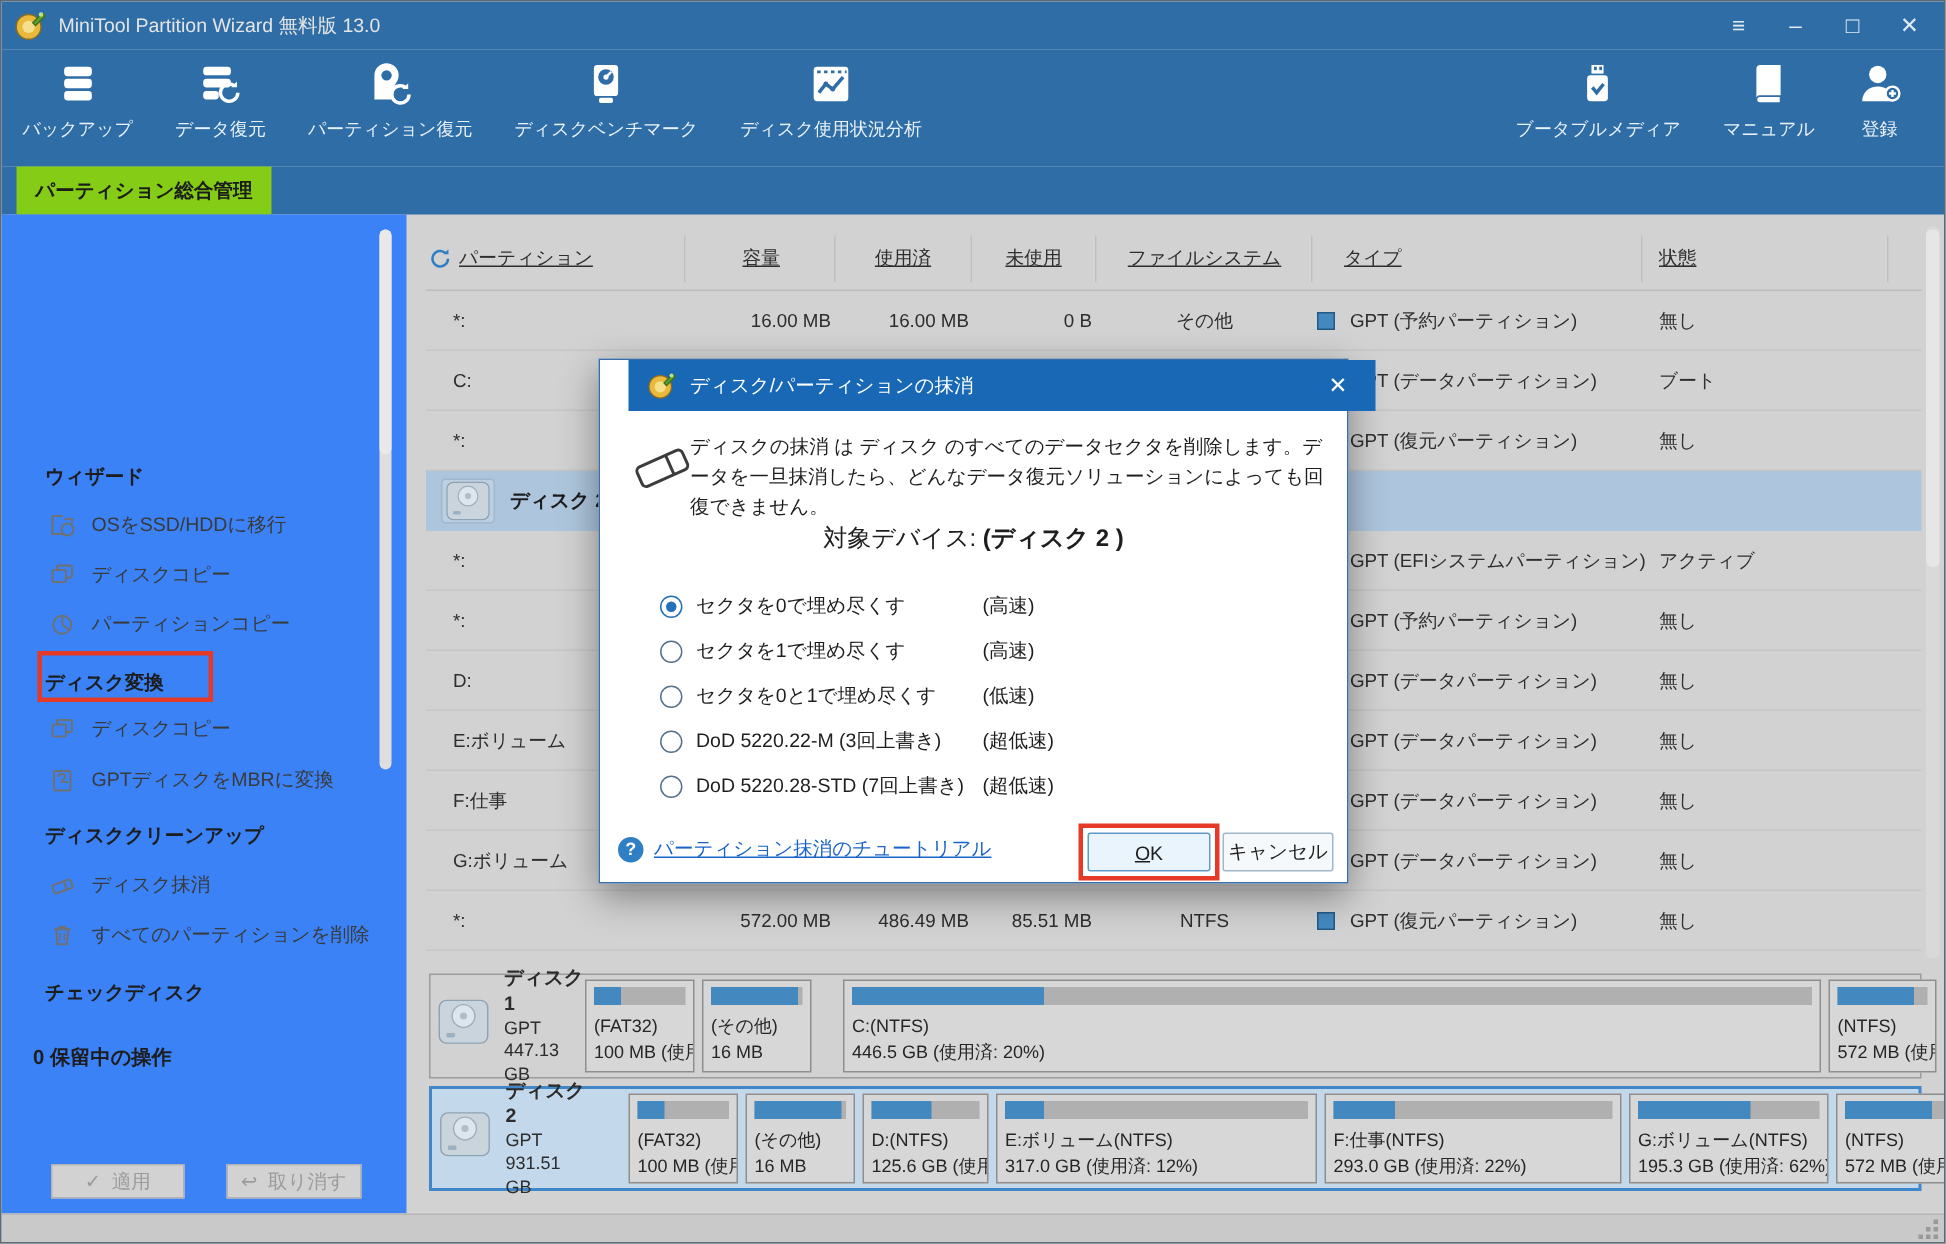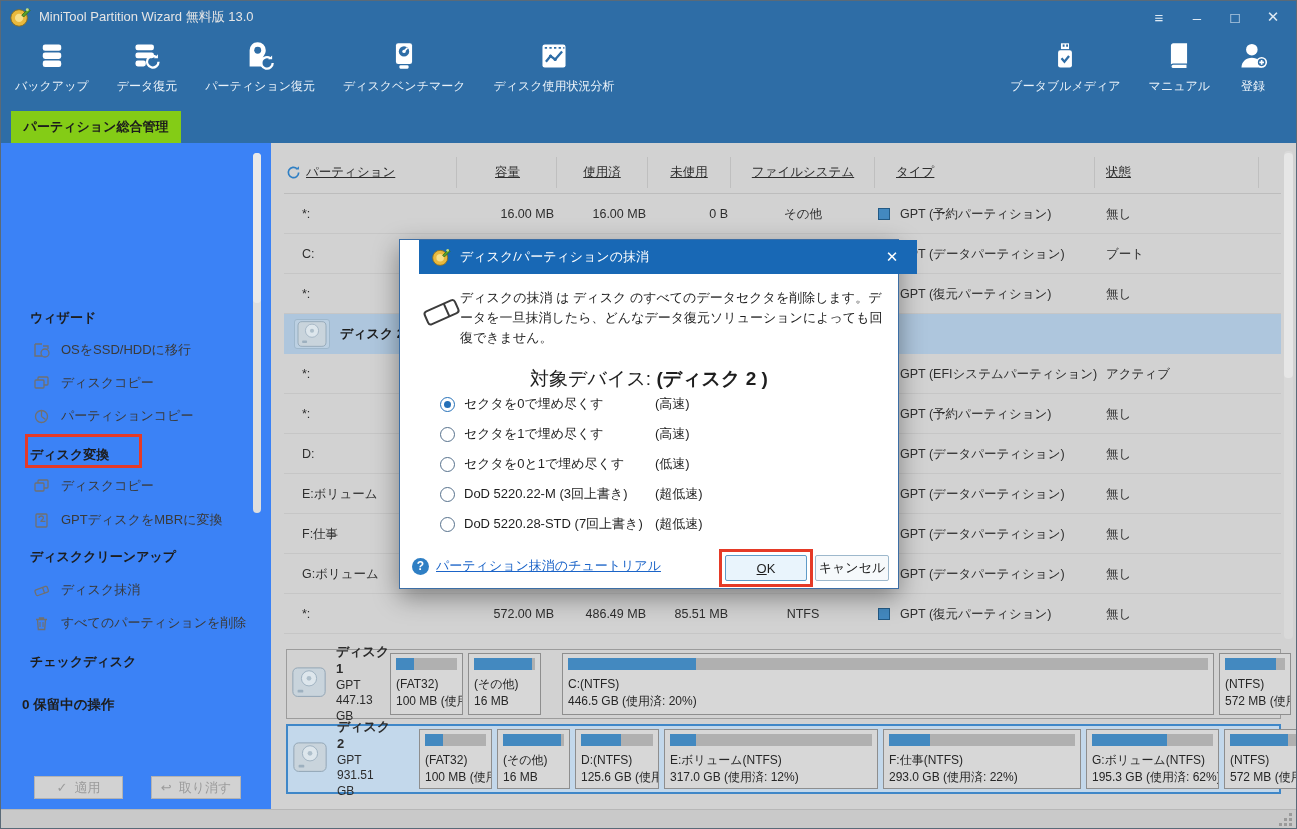--- a/index.html
+++ b/index.html
@@ -73,21 +73,21 @@
   .blk .bl { font-size:12px; color:#262626; line-height:1.45; white-space:nowrap; }
   
   .dialog { position:absolute; left:398px; top:238px; width:500px; height:350px; background:#fff; border:1px solid #3c6ea5; box-shadow:0 8px 24px rgba(0,0,0,.4); }
   .dlg-title { position:absolute; left:0; top:0; width:100%; height:34px; background:#1868b5; display:flex; align-items:center;margin-left:19px; }
   .dlg-title .logo { width:20px; height:20px; margin-left:12px; }
   .dlg-title .dtext { color:#fff; font-size:13px; margin-left:9px; }
   .dlg-close { position:absolute; right:10px; top:0; width:30px; height:34px; display:flex; align-items:center; justify-content:center; color:#fff; font-size:15px; }
   .dlg-body { position:absolute; left:0; top:34px; width:100%; height:316px; }
   .eraser { position:absolute; left:20px; top:16px; width:44px; height:44px; }
   .dmsg { position:absolute; left:60px; top:14px; width:426px; font-size:13px; color:#1e1e1e; line-height:1.55; }
-  .dtarget { position:absolute; left:0; top:92px; width:100%; text-align:center; font-size:19px; color:#1e1e1e; }
+  .dtarget { position:absolute; left:0; top:75px; width:100%; text-align:center; font-size:16px; color:#1e1e1e; }
   .dtarget b { font-weight:bold; }
   .grp { position:absolute; left:16px; top:106px; width:470px; height:162px; border:1px solid #c8c8c8; }
   .grp-label { position:absolute; left:10px; top:-9px; background:#fff; padding:0 5px; font-size:13px; color:#1e1e1e; }
   .radio-row { position:absolute; left:40px; display:flex; align-items:center; gap:9px; font-size:13px; color:#1e1e1e; }
   .rdot { width:15px; height:15px; border:1px solid #56718c; border-radius:50%; background:#fff; position:relative; flex:0 0 15px; }
   .radio-row.selected .rdot { border-color:#2570b8; }
   .radio-row.selected .rdot::after { content:""; position:absolute; left:3px; top:3px; width:7px; height:7px; border-radius:50%; background:#2570b8; }
   .rspeed { position:absolute; left:215px; white-space:nowrap; }
   .helpwrap { position:absolute; left:12px; top:283px; display:flex; align-items:center; gap:7px; }
   .qicon { width:17px; height:17px; border-radius:50%; background:#2f7fc4; color:#fff; font-size:12px; font-weight:bold; display:flex; align-items:center; justify-content:center; }

